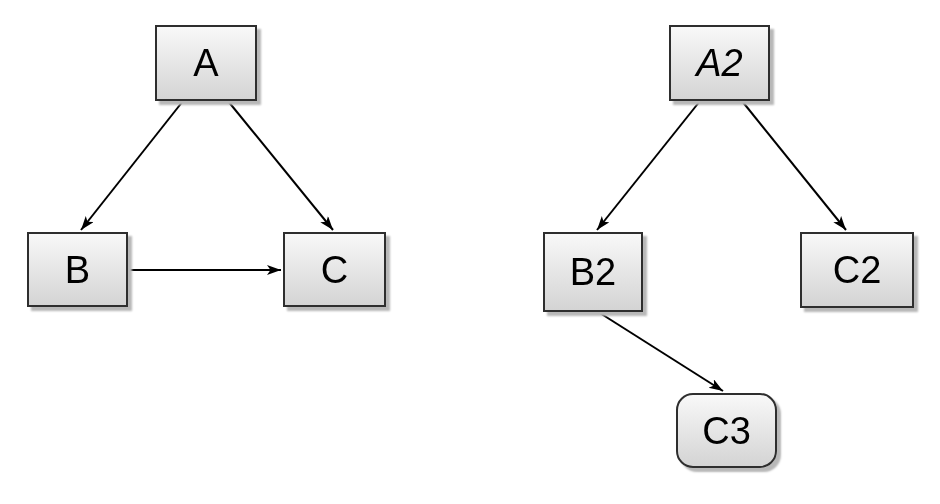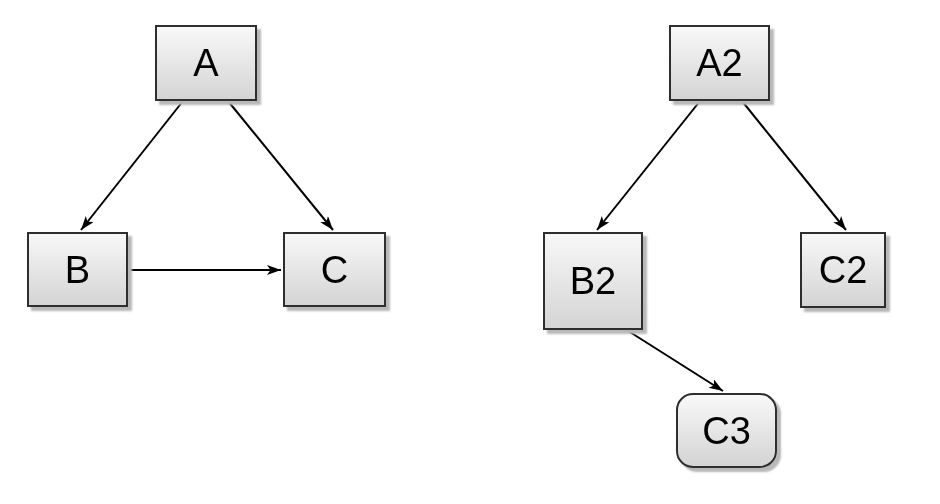--- a/index.html
+++ b/index.html
@@ -73,26 +73,26 @@
   <div id="node-layer">
       <div class="node" style="left: 155px; top: 25px; width: 102px; height: 76px;">
         <span class="node-label">A</span>
       </div>
       <div class="node" style="left: 27px; top: 232px; width: 101px; height: 75px;">
         <span class="node-label">B</span>
       </div>
       <div class="node" style="left: 283px; top: 232px; width: 103px; height: 75px;">
         <span class="node-label">C</span>
       </div>
-      <div class="node" style="left: 669px; top: 25px; width: 101px; height: 76px;">
+      <div class="node" style="left: 669px; top: 25px; width: 101px; height: 76px; font-style: italic;">
         <span class="node-label">A2</span>
       </div>
-      <div class="node" style="left: 543px; top: 232px; width: 100px; height: 98px; text-align: center;">
+      <div class="node" style="left: 543px; top: 232px; width: 100px; height: 80px; text-align: center;">
         <span class="node-label">B2</span>
       </div>
-      <div class="node" style="left: 800px; top: 232px; width: 86px; height: 76px;">
+      <div class="node" style="left: 800px; top: 232px; width: 114px; height: 76px;">
         <span class="node-label">C2</span>
       </div>
       <div class="node" style="left: 676px; top: 393px; width: 101px; height: 75px; border-radius: 17px;">
         <span class="node-label">C3</span>
       </div>
     </div>
 </div>
 
 </body></html>

